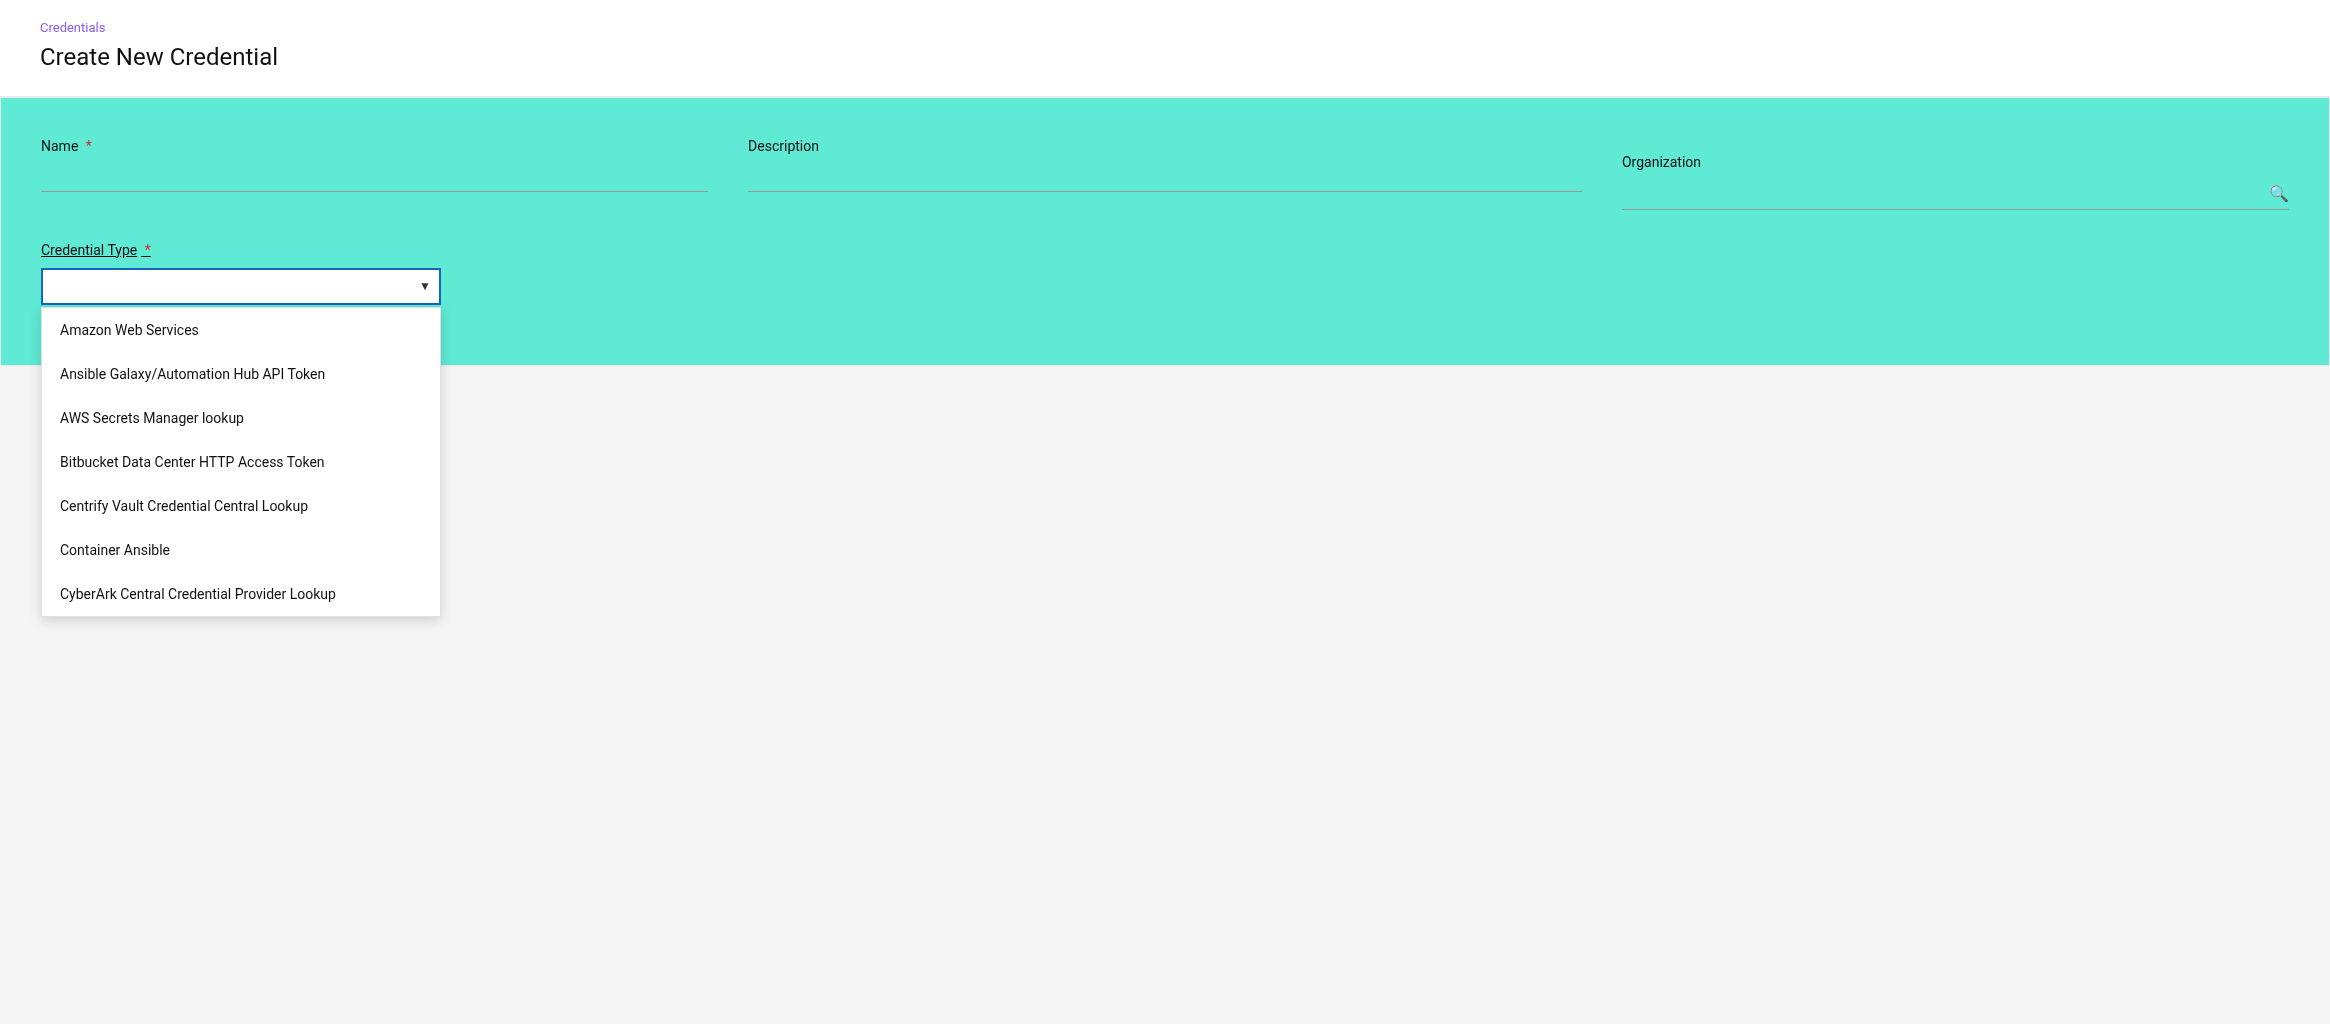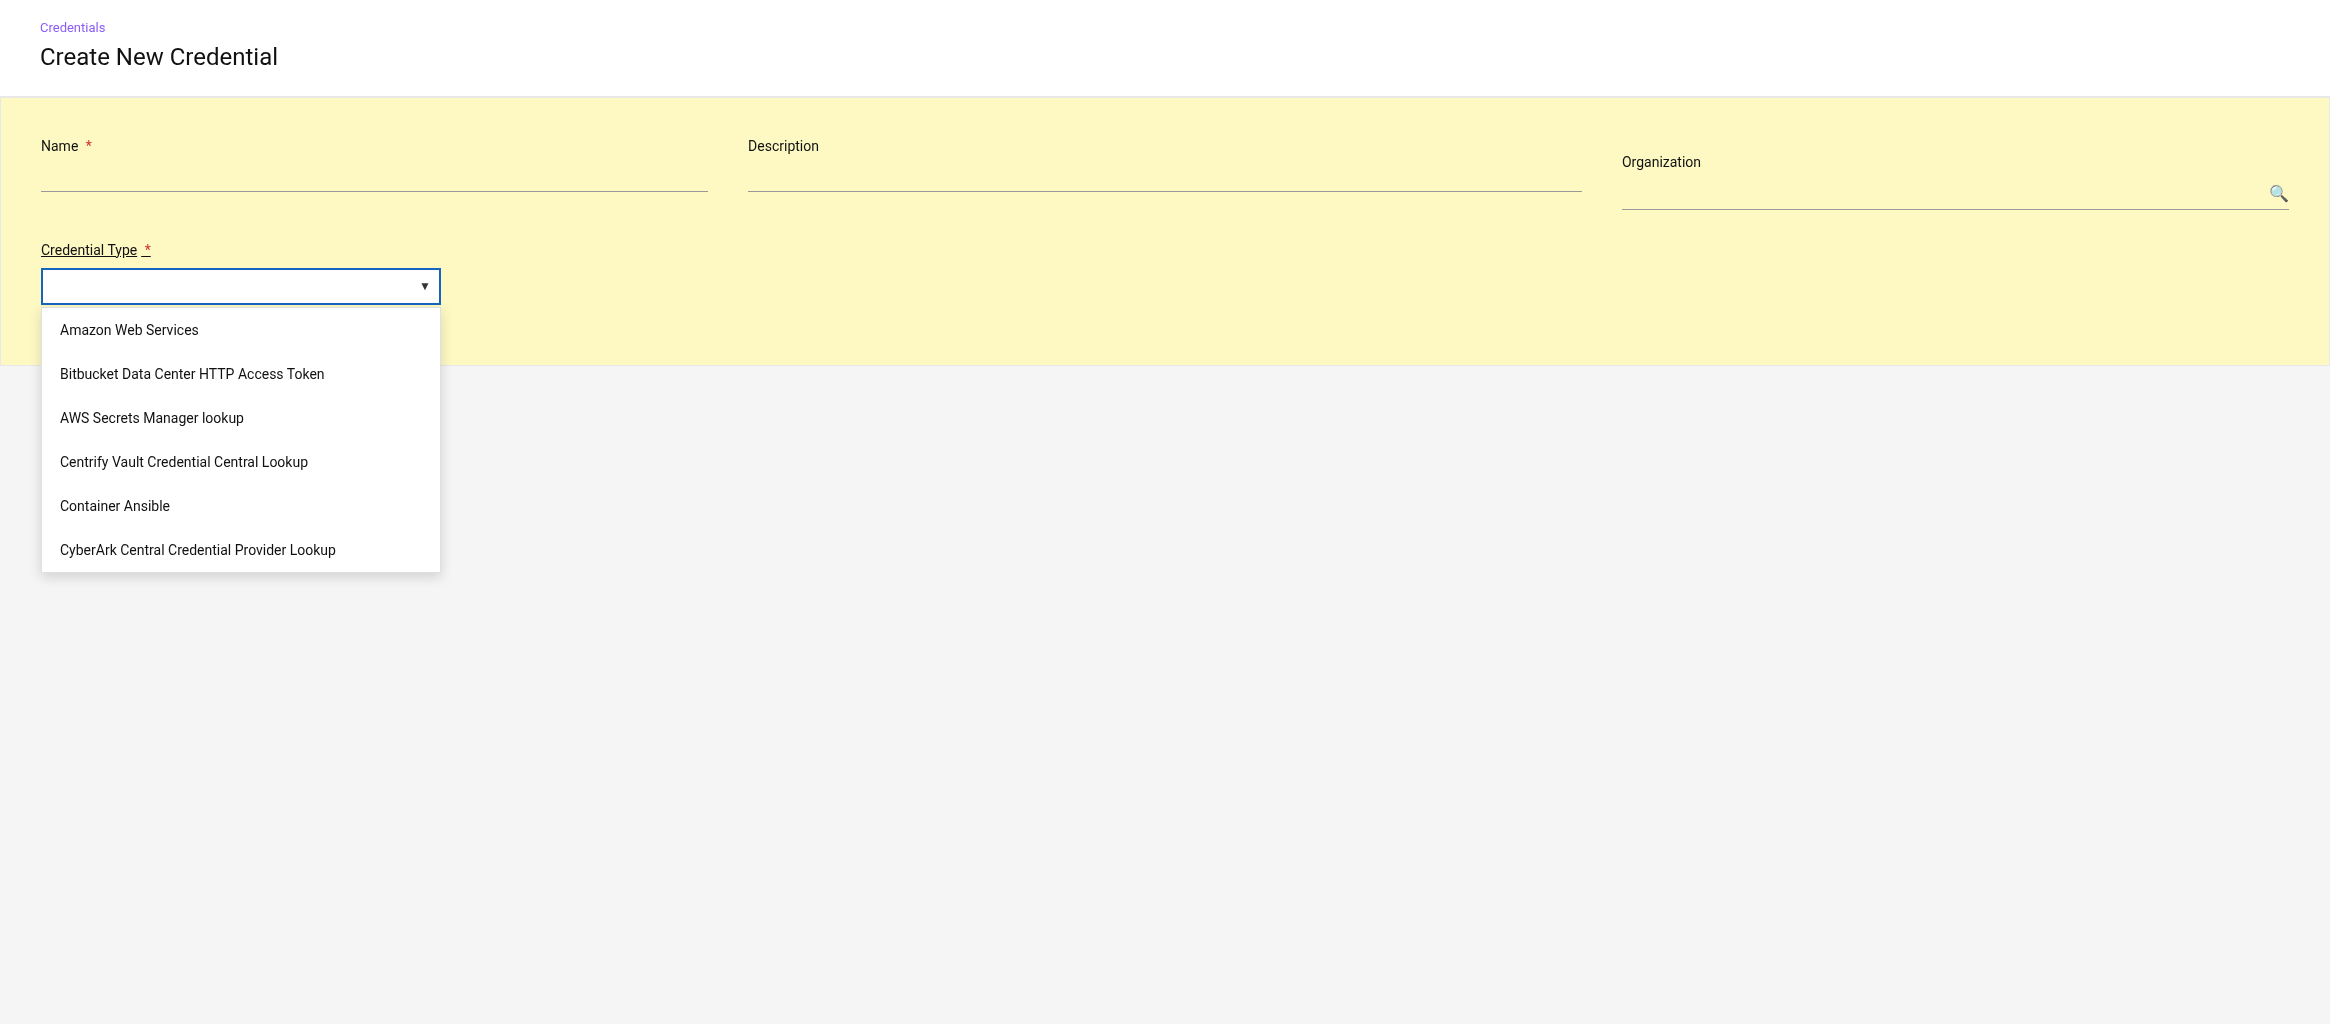--- a/index.html
+++ b/index.html
@@ -35,21 +35,21 @@
       line-height: 1.2;
     }
 
     .content-area {
       background: #f5f5f5;
       padding: 0;
       min-height: calc(100vh - 110px);
     }
 
     .form-card {
-      background: #fef9c3;
+      background: #5eead4;
       margin: 0;
       padding: 40px 40px 60px 40px;
       border: 1px solid #e8e8e8;
     }
 
     .form-row {
       display: flex;
       gap: 40px;
       margin-bottom: 32px;
     }
@@ -228,22 +228,23 @@
       <div class="field-label credential-type-label">
         <span>Credential Type</span><span class="required-asterisk"> *</span>
       </div>
 
       <div class="dropdown-wrapper">
         <input class="dropdown-input" type="text" placeholder="" style="">
         <span class="dropdown-arrow">▼</span>
 
         <div class="dropdown-list">
           <div class="dropdown-item">Amazon Web Services</div>
+          <div class="dropdown-item">Ansible Galaxy/Automation Hub API Token</div>
+          <div class="dropdown-item">AWS Secrets Manager lookup</div>
           <div class="dropdown-item">Bitbucket Data Center HTTP Access Token</div>
-          <div class="dropdown-item">AWS Secrets Manager lookup</div>
           <div class="dropdown-item">Centrify Vault Credential Central Lookup</div>
           <div class="dropdown-item">Container Ansible</div>
           <div class="dropdown-item">CyberArk Central Credential Provider Lookup</div>
         </div>
       </div>
     </div>
 
   </div>
 
   <div class="gray-area"></div>

